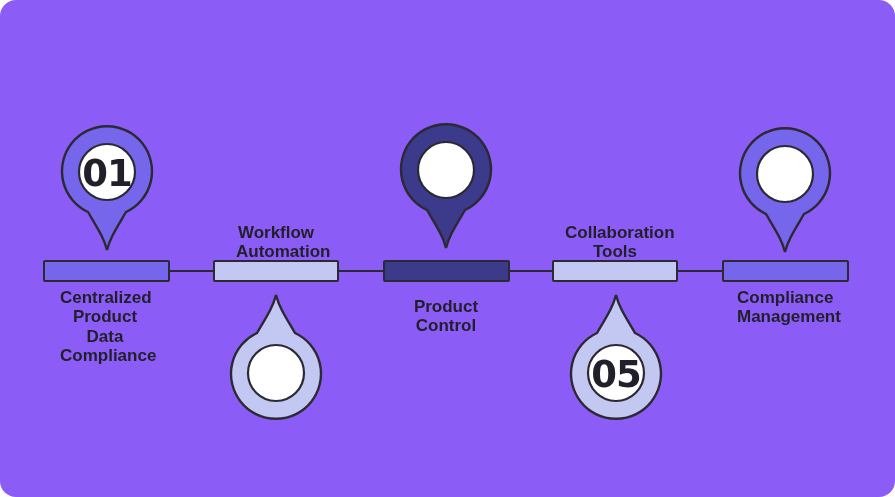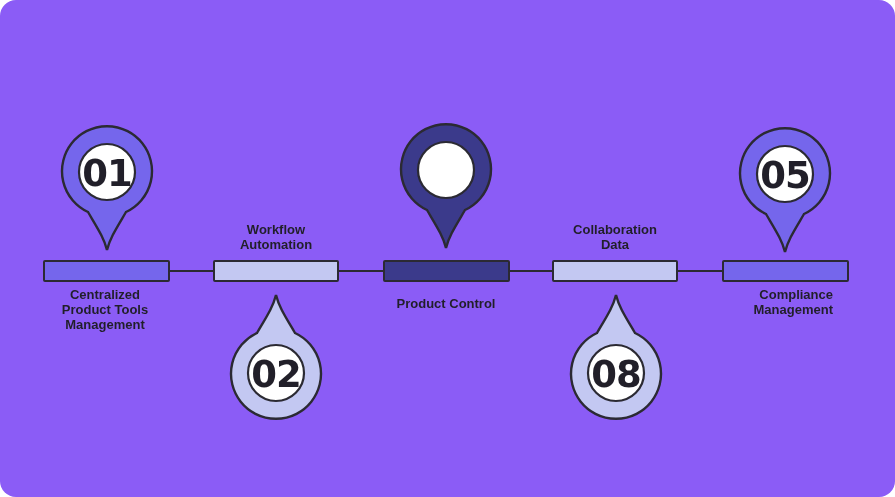--- a/index.html
+++ b/index.html
@@ -35,51 +35,50 @@
     text-align:center;
     transform:translateY(-50%);
     font-family:"DejaVu Sans", sans-serif;
     font-weight:bold; font-size:37px; color:#211f29;
     letter-spacing:-1px; line-height:1;
   }
   .num-down { top:49px; }
   .num-up   { top:81px; }
   .label {
     position:absolute; text-align:center;
-    font-weight:bold; font-size:13px; line-height:1.14;
+    font-weight:bold; font-size:17px; line-height:1.14;
     color:#211f29; z-index:1;
   }
 </style>
 </head>
 <body>
 
 <div class="canvas">
 
   <div class="connector" style="left:60px; top:270px; width:776px;"></div>
 
   <div>
     <div class="bar c-purple" style="left:43px; width:127px;"></div>
     <div class="pin" style="left:59px; top:124px;">
       <svg width="96" height="128" viewBox="0 0 96 128">
         <path class="f-purple" d="M48 126 C45 114 39 105 29 88 A45 45 0 1 1 67 88 C57 105 51 114 48 126 Z"></path>
         <circle class="inner" cx="48" cy="48" r="28"></circle>
       </svg>
       <div class="num num-down">01</div>
     </div>
-    <div class="label" style="left:60px; top:288px; width:90px;">Centralized Product Tools Management</div>
+    <div class="label" style="left:60px; top:288px; width:90px;">Centralized Product Data Compliance</div>
   </div>
 
   <div>
     <div class="bar c-lavender" style="left:213px; width:126px;"></div>
     <div class="pin" style="left:228px; top:293px;">
       <svg width="96" height="128" viewBox="0 0 96 128">
         <path class="f-lavender" d="M48 2 C45 14 39 23 29 40 A45 45 0 1 0 67 40 C57 23 51 14 48 2 Z"></path>
         <circle class="inner" cx="48" cy="80" r="28"></circle>
       </svg>
-      <div class="num num-up">02</div>
     </div>
     <div class="label" style="left:236px; top:223px; width:80px;">Workflow Automation</div>
   </div>
 
   <div>
     <div class="bar c-navy" style="left:383px; width:127px;"></div>
     <div class="pin" style="left:398px; top:122px;">
       <svg width="96" height="128" viewBox="0 0 96 128">
         <path class="f-navy" d="M48 126 C45 114 39 105 29 88 A45 45 0 1 1 67 88 C57 105 51 114 48 126 Z"></path>
         <circle class="inner" cx="48" cy="48" r="28"></circle>
@@ -88,30 +87,29 @@
     <div class="label" style="left:386px; top:297px; width:120px;">Product Control</div>
   </div>
 
   <div>
     <div class="bar c-lavender" style="left:552px; width:126px;"></div>
     <div class="pin" style="left:568px; top:293px;">
       <svg width="96" height="128" viewBox="0 0 96 128">
         <path class="f-lavender" d="M48 2 C45 14 39 23 29 40 A45 45 0 1 0 67 40 C57 23 51 14 48 2 Z"></path>
         <circle class="inner" cx="48" cy="80" r="28"></circle>
       </svg>
-      <div class="num num-up">08</div>
+      <div class="num num-up">05</div>
     </div>
-    <div class="label" style="left:565px; top:223px; width:100px;">Collaboration Data</div>
+    <div class="label" style="left:565px; top:223px; width:100px;">Collaboration Tools</div>
   </div>
 
   <div>
     <div class="bar c-purple" style="left:722px; width:127px;"></div>
     <div class="pin" style="left:737px; top:126px;">
       <svg width="96" height="128" viewBox="0 0 96 128">
         <path class="f-purple" d="M48 126 C45 114 39 105 29 88 A45 45 0 1 1 67 88 C57 105 51 114 48 126 Z"></path>
         <circle class="inner" cx="48" cy="48" r="28"></circle>
       </svg>
-      <div class="num num-down">05</div>
     </div>
     <div class="label" style="left:737px; top:288px; width:96px;text-align:right;">Compliance Management</div>
   </div>
 
 </div>
 
 </body></html>

